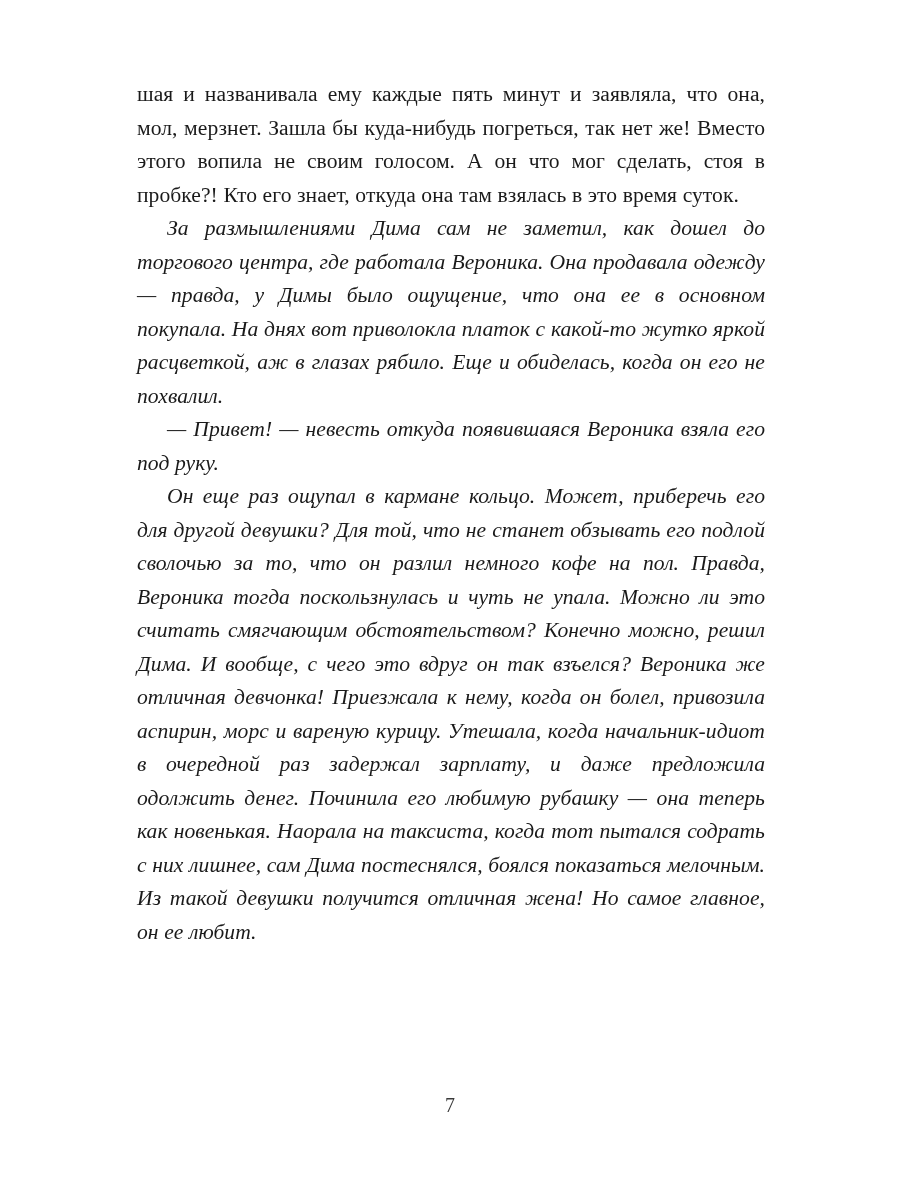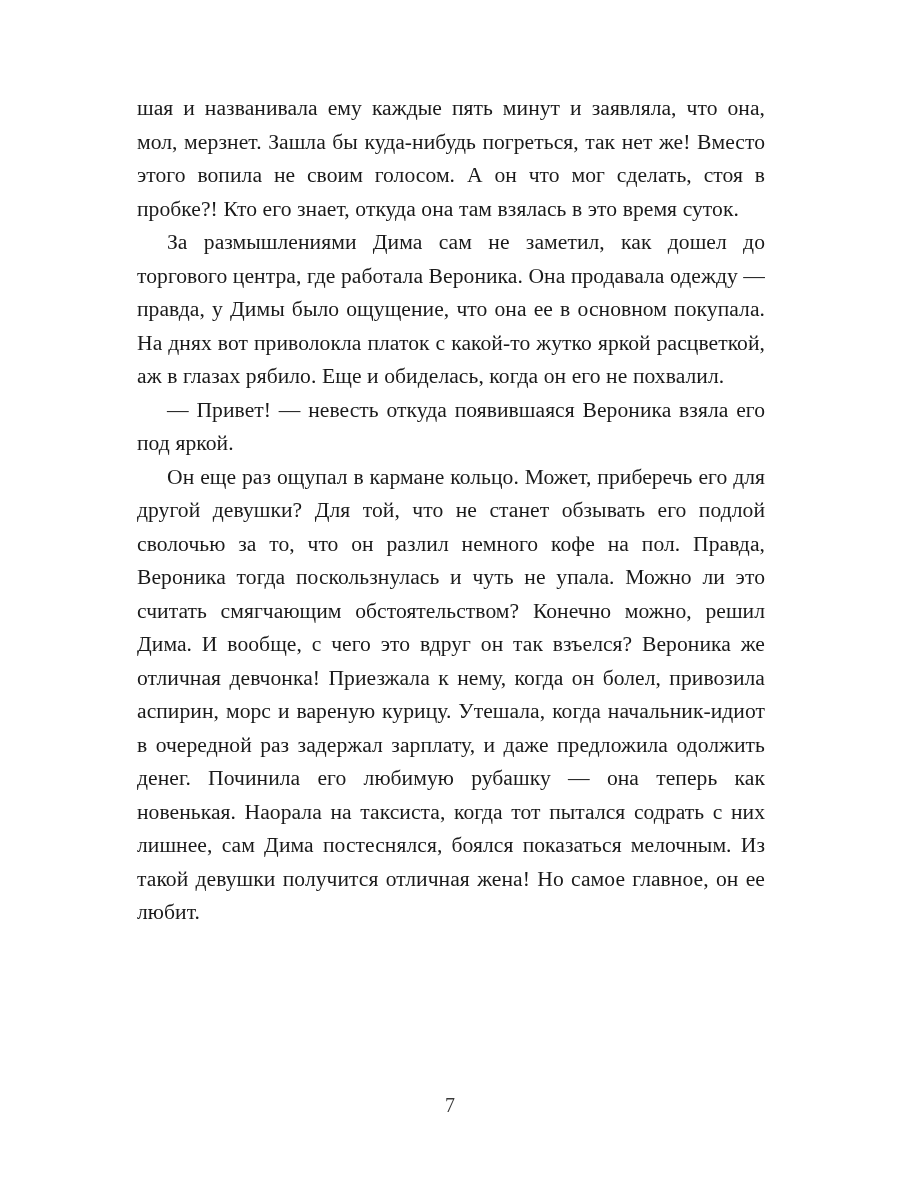--- a/index.html
+++ b/index.html
@@ -12,38 +12,39 @@
     position: relative;
     width: 900px;
     height: 1200px;
     background: #ffffff;
     overflow: hidden;
     box-sizing: border-box;
   }
   #text-block {
     position: absolute;
     left: 137px;
-    top: 92px;
+    top: 78px;
     width: 628px;
   }
   .para {
     margin: 0;
     font-family: "Liberation Serif", "DejaVu Serif", serif;
     font-size: 21.6px;
     line-height: 33.5px;
     color: #1a1a1a;
     text-align: justify;
     text-justify: inter-word;
     hyphens: manual;
     -webkit-hyphens: manual;
     word-spacing: 0.1px;
     letter-spacing: 0.05px;
   }
   .para.indent {
     text-indent: 30px;
+    font-style: italic;
   }
   .para.continued {
     text-indent: 0;
   }
   
   .para::after {
     content: "";
     display: inline-block;
     width: 100%;
   }
@@ -65,21 +66,21 @@
 </head>
 <body>
 
 <div id="page">
 
   <div id="text-block">
     <p class="para continued no-justify-last">шая и названивала ему каждые пять минут и заявляла, что она, мол, мерзнет. Зашла бы куда-нибудь погреться, так нет же! Вместо этого вопила не своим голосом. А он что мог сделать, стоя в пробке?! Кто его знает, откуда она там взялась в это время суток.</p>
 
     <p class="para indent no-justify-last">За размышлениями Дима сам не заметил, как дошел до торгового центра, где работала Вероника. Она продавала одежду — правда, у Димы было ощущение, что она ее в основном покупала. На днях вот приволокла платок с какой-то жутко яркой расцветкой, аж в глазах рябило. Еще и обиделась, когда он его не похвалил.</p>
 
-    <p class="para indent no-justify-last">— Привет! — невесть откуда появившаяся Вероника взяла его под яркой.</p>
+    <p class="para indent no-justify-last">— Привет! — невесть откуда появившаяся Вероника взяла его под руку.</p>
 
 
     <p class="para indent no-justify-last">Он еще раз ощупал в кармане кольцо. Может, приберечь его для другой девушки? Для той, что не станет обзывать его подлой сволочью за то, что он разлил немного кофе на пол. Правда, Вероника тогда поскользнулась и чуть не упала. Можно ли это считать смягчающим обстоятельством? Конечно можно, решил Дима. И вообще, с чего это вдруг он так взъелся? Вероника же отличная девчонка! Приезжала к нему, когда он болел, привозила аспирин, морс и вареную курицу. Утешала, когда начальник-идиот в очередной раз задержал зарплату, и даже предложила одолжить денег. Починила его любимую рубашку — она теперь как новенькая. Наорала на таксиста, когда тот пытался содрать с них лишнее, сам Дима постеснялся, боялся показаться мелочным. Из такой девушки получится отличная жена! Но самое главное, он ее любит.</p>
 
   </div>
 
   <div id="page-number">7</div>
 
 </div>
 

